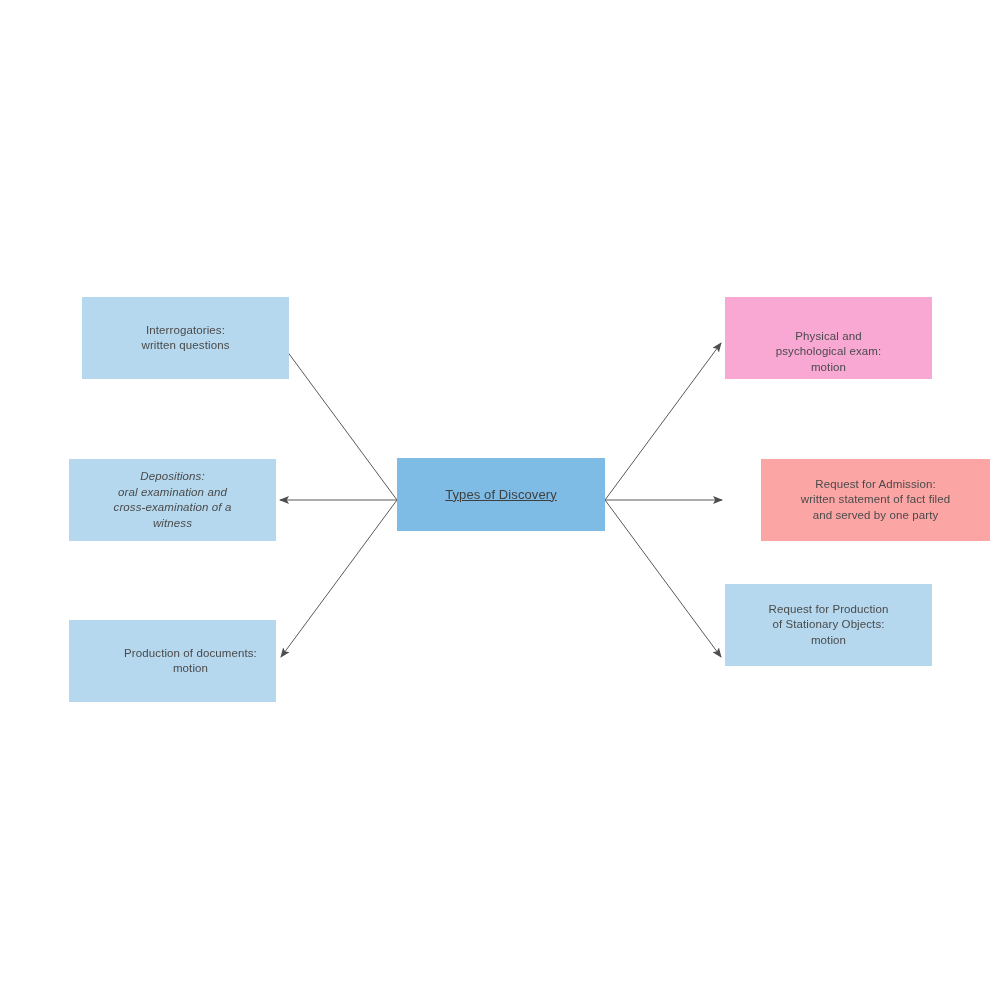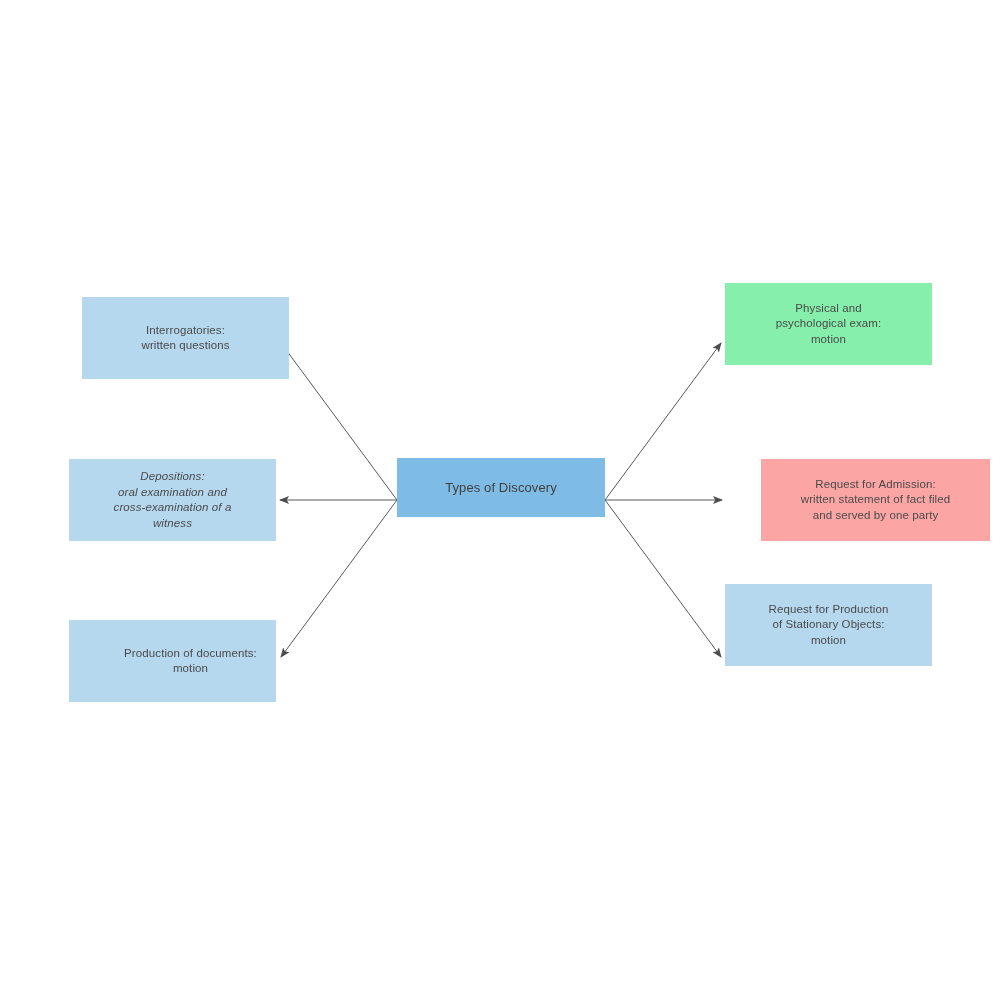--- a/index.html
+++ b/index.html
@@ -68,40 +68,40 @@
     <g id="edge-group">
         <line x1="397" y1="500" x2="281" y2="343" stroke="#595959" stroke-width="1" marker-end="url(#arrowhead)"></line>
         <line x1="397" y1="500" x2="280" y2="500" stroke="#595959" stroke-width="1" marker-end="url(#arrowhead)"></line>
         <line x1="397" y1="500" x2="281" y2="657" stroke="#595959" stroke-width="1" marker-end="url(#arrowhead)"></line>
         <line x1="605" y1="500" x2="721" y2="343" stroke="#595959" stroke-width="1" marker-end="url(#arrowhead)"></line>
         <line x1="605" y1="500" x2="722" y2="500" stroke="#595959" stroke-width="1" marker-end="url(#arrowhead)"></line>
         <line x1="605" y1="500" x2="721" y2="657" stroke="#595959" stroke-width="1" marker-end="url(#arrowhead)"></line>
       </g>
   </svg>
 
-  <div class="node node-center" id="center-node" style="left: 397px; top: 458px; width: 208px; height: 59px; background: rgb(126, 188, 230); color: rgb(63, 63, 63);">
+  <div class="node node-center" id="center-node" style="left: 397px; top: 458px; width: 208px; height: 73px; background: rgb(126, 188, 230); color: rgb(63, 63, 63); text-decoration: underline;">
     <span class="node-label">Types of Discovery</span>
   </div>
 
   <div id="leaf-nodes">
       <div class="node node-leaf" style="left: 82px; top: 297px; width: 207px; height: 82px; background: rgb(181, 216, 239); color: rgb(74, 74, 74);">
         <span class="node-label">Interrogatories:
 written questions</span>
       </div>
       <div class="node node-leaf" style="left: 69px; top: 459px; width: 207px; height: 82px; background: rgb(181, 216, 239); color: rgb(74, 74, 74); font-style: italic;">
         <span class="node-label">Depositions:
 oral examination and
 cross-examination of a
 witness</span>
       </div>
       <div class="node node-leaf" style="left: 69px; top: 620px; width: 207px; height: 82px; background: rgb(181, 216, 239); color: rgb(74, 74, 74); padding-left: 44px;">
         <span class="node-label">Production of documents:
 motion</span>
       </div>
-      <div class="node node-leaf" style="left: 725px; top: 283px; width: 207px; height: 82px; background: #86efac; color: rgb(74, 74, 74);">
+      <div class="node node-leaf" style="left: 725px; top: 297px; width: 207px; height: 82px; background: #f9a8d4; color: rgb(74, 74, 74); align-items: flex-end;">
         <span class="node-label">Physical and
 psychological exam:
 motion</span>
       </div>
       <div class="node node-leaf" style="left: 725px; top: 459px; width: 229px; height: 82px; background: #fca5a5; color: rgb(74, 74, 74); margin-left: 36px;">
         <span class="node-label">Request for Admission:
 written statement of fact filed
 and served by one party</span>
       </div>
       <div class="node node-leaf" style="left: 725px; top: 584px; width: 207px; height: 82px; background: rgb(181, 216, 239); color: rgb(74, 74, 74);">

